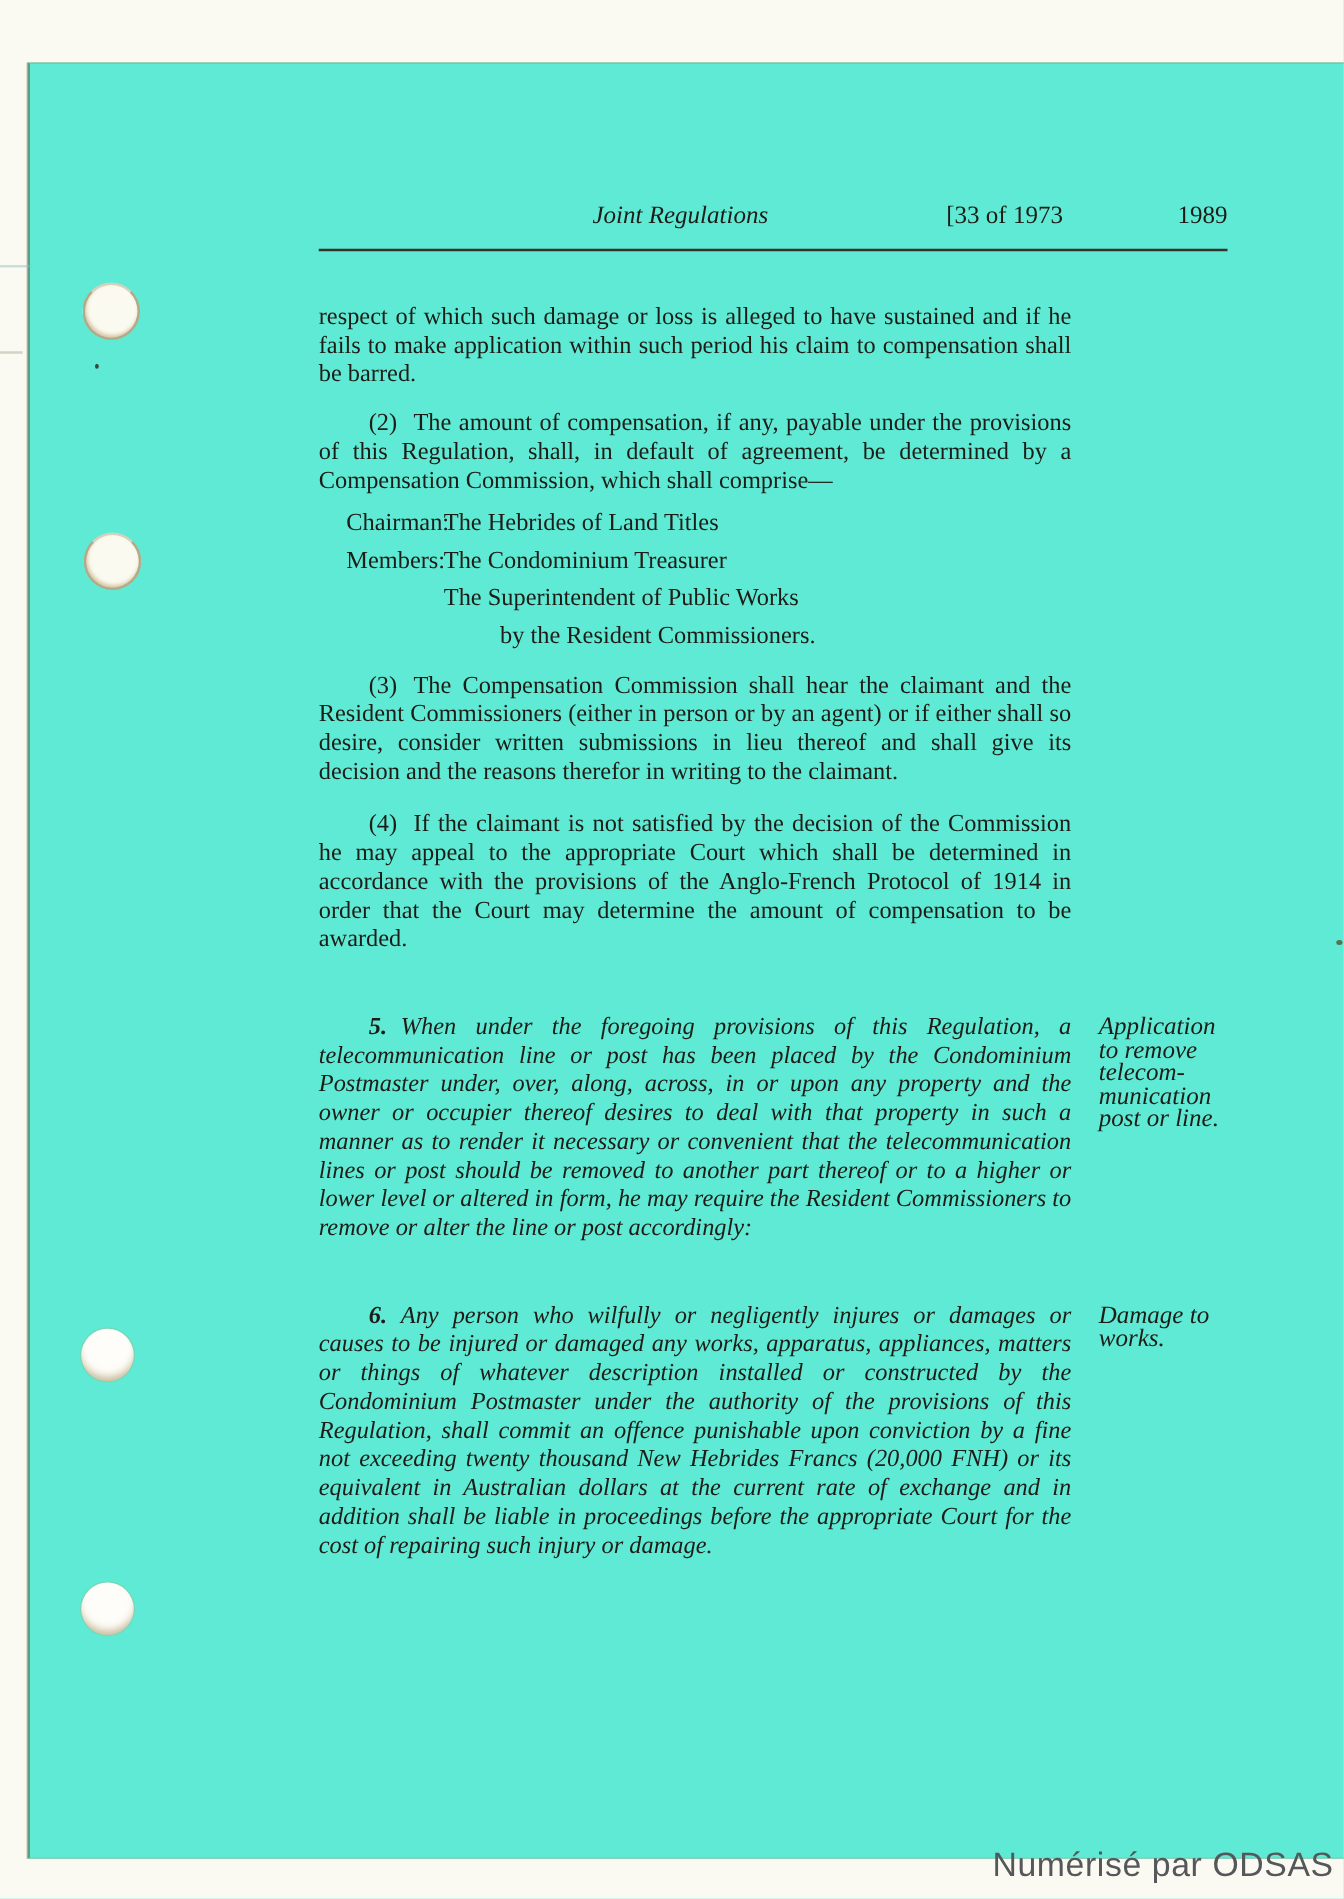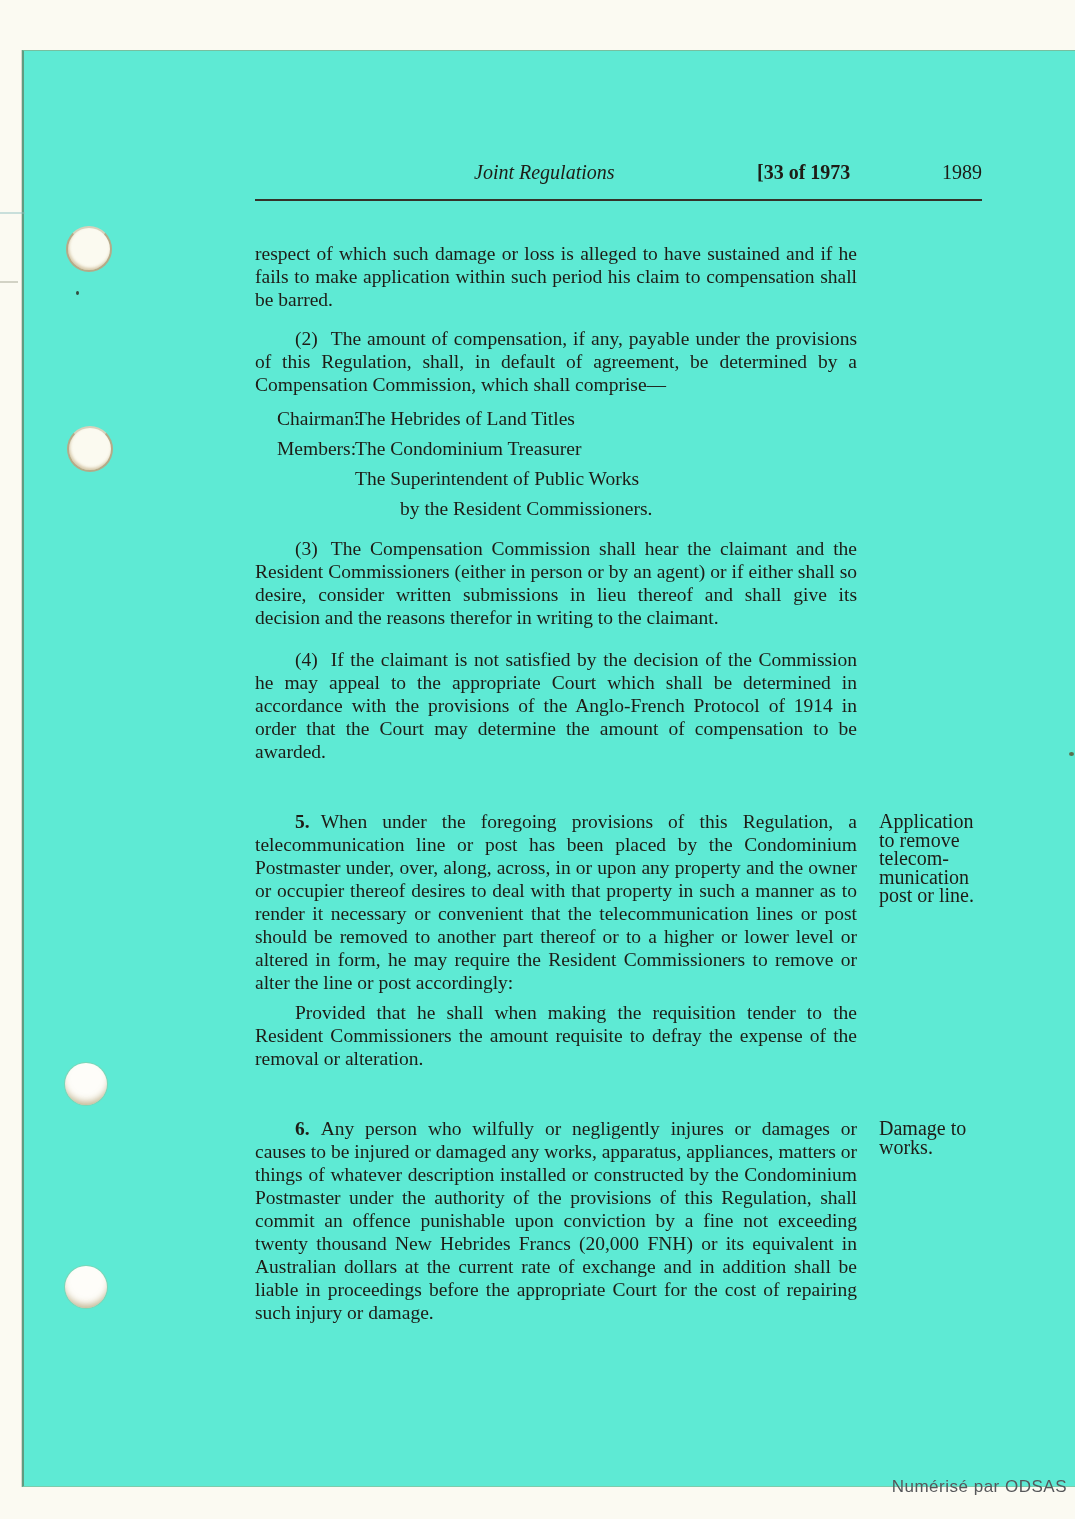--- a/index.html
+++ b/index.html
@@ -36,21 +36,21 @@
   .hole2{left:43px;top:375px;}
   .hole3{left:41px;top:1012px;}
   .hole4{left:41px;top:1215px;}
 
   
   .header{
     position:absolute;left:231px;top:110px;width:727px;height:26px;
     font-size:20px;
   }
   .h-title{position:absolute;left:219px;top:0;font-style:italic;}
-  .h-cite{position:absolute;left:502px;top:0;font-weight:bold;}
+  .h-cite{position:absolute;left:502px;top:0;font-weight:normal;}
   .h-page{position:absolute;right:0;top:0;}
   .rule{
     position:absolute;left:231px;top:148px;width:727px;height:2px;
     background:#35322a;
   }
 
   
   .content{
     position:absolute;left:231px;top:179px;width:602px;
     font-size:19.5px;line-height:23px;
@@ -70,33 +70,33 @@
   .mt7{margin-top:7px !important;}
 
   
   .commission{padding-left:22px;text-align:left;}
   .def-row{margin:0 0 7px 0;}
   .def-row.tight{margin-bottom:0;}
   .def-label{display:inline-block;width:78px;}
   .def-row.row-indent .def-text{padding-left:45px;}
 
   
-  .section{position:relative;}
+  .section{position:relative;font-style:italic;}
   .margin-note{
     position:absolute;left:624px;top:2px;width:104px;
     font-size:20px;line-height:18.5px;
     text-align:left;text-indent:0;
     white-space:pre-line;
   }
 
   
   .watermark{
     position:absolute;right:8px;top:1477px;
     font-family:"Liberation Sans", sans-serif;
-    font-size:17px;color:#56575a;letter-spacing:.5px;
+    font-size:27px;color:#56575a;letter-spacing:.5px;
   }
 
   
   .artifact{position:absolute;}
   .a-line1{left:0;top:212px;width:25px;height:2px;background:rgba(140,190,190,.45);}
   .a-line2{left:0;top:281px;width:18px;height:2px;background:rgba(150,150,130,.40);}
   .speck1{left:76px;top:291px;width:3px;height:4px;background:rgba(40,35,25,.8);border-radius:50%;}
   .speck2{left:1069px;top:752px;width:5px;height:4px;background:rgba(90,60,20,.7);border-radius:50%;}
 </style>
 </head>
@@ -143,21 +143,20 @@
 
     <div class="section mt47">
       <p class="para"><span class="secnum">5.</span><span>When under the foregoing provisions of this Regulation, a telecommunication line or post has been placed by the Condominium Postmaster under, over, along, across, in or upon any property and the owner or occupier thereof desires to deal with that property in such a manner as to render it necessary or convenient that the telecommunication lines or post should be removed to another part thereof or to a higher or lower level or altered in form, he may require the Resident Commissioners to remove or alter the line or post accordingly:</span></p>
       <div class="margin-note">Application
 to remove
 telecom-
 munication
 post or line.</div>
     </div>
 
-    <p class="para mt7">Provided that he shall when making the requisition tender to the Resident Commissioners the amount requisite to defray the expense of the removal or alteration.</p>
 
     <div class="section mt47">
       <p class="para"><span class="secnum">6.</span><span>Any person who wilfully or negligently injures or damages or causes to be injured or damaged any works, apparatus, appliances, matters or things of whatever description installed or constructed by the Condominium Postmaster under the authority of the provisions of this Regulation, shall commit an offence punishable upon conviction by a fine not exceeding twenty thousand New Hebrides Francs (20,000 FNH) or its equivalent in Australian dollars at the current rate of exchange and in addition shall be liable in proceedings before the appropriate Court for the cost of repairing such injury or damage.</span></p>
       <div class="margin-note">Damage to
 works.</div>
     </div>
 
   </div>
 </div>
 

